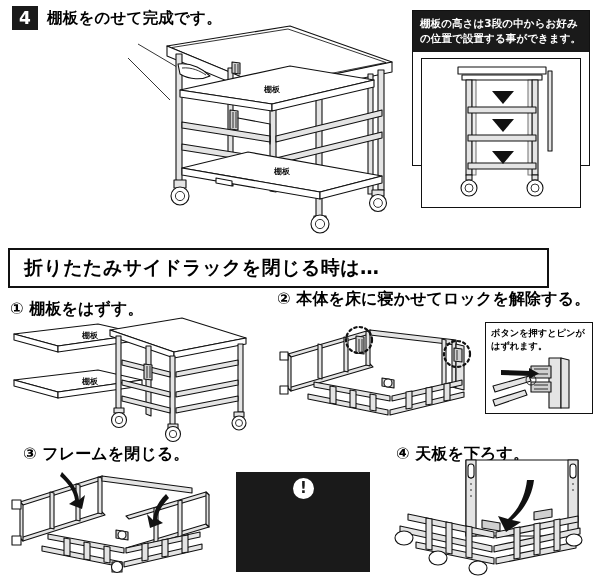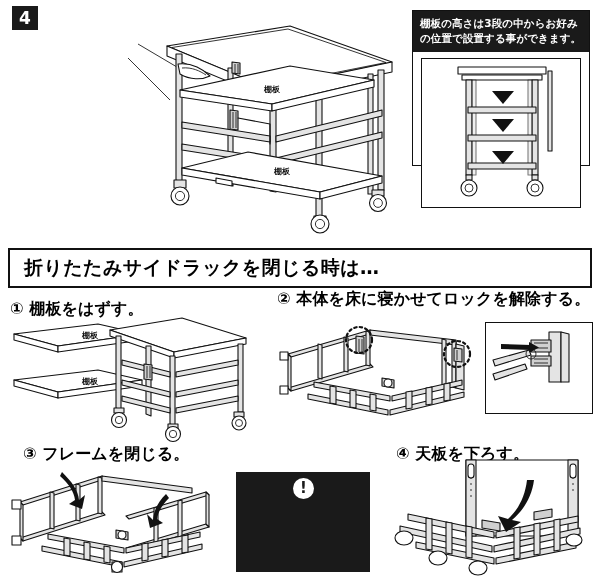--- a/index.html
+++ b/index.html
@@ -63,21 +63,21 @@
     margin: 6px 8px 0 8px;
     height: 150px;
     border: 1px solid #111;
     background: #fff;
     box-sizing: border-box;
   }
 
   
   #section-title-bar {
     left: 8px; top: 248px;
-    width: 584px; height: 40px;
+    width: 541px; height: 40px;
     border: 2px solid #111;
     box-sizing: border-box;
     display: flex;
     align-items: center;
     padding-left: 14px;
     background: #fff;
   }
   #section-title-bar .txt {
     font-size: 19px;
     font-weight: bold;
@@ -163,20 +163,21 @@
     font-family: "DejaVu Sans", "Liberation Sans", sans-serif;
     font-size: 8px; fill: #111; font-weight: bold;
   }
   .arrow-solid { fill: #111; stroke: none; }
 </style>
 </head>
 <body>
 
 <div class="abs" id="step4-header">
   <div class="step-badge">4</div>
+  <div class="step-title">棚板をのせて完成です。</div>
 </div>
 
 <div class="abs" id="fig-main">
   <svg width="292" height="216" viewBox="0 0 292 216">
 
     <path class="thin" d="M18 26 L62 52"></path>
     <path class="thin" d="M8 40 L50 82"></path>
 
     <path class="lnf" d="M47 28 L170 8 L272 44 L148 70 Z"></path>
     <path class="lnf" d="M47 28 L47 38 L148 80 L148 70 Z"></path>
@@ -362,20 +363,21 @@
     <path class="thin" d="M81 23 L81 36 M84 23 L84 36"></path>
     <path class="lnd" d="M176 32 L184 33 L184 46 L176 45 Z"></path>
     <path class="thin" d="M179 34 L179 44"></path>
 
     <circle class="dashring" cx="81" cy="24" r="13"></circle>
     <circle class="dashring" cx="179" cy="38" r="13"></circle>
   </svg>
 </div>
 
 <div class="abs" id="pin-callout">
+  <div id="pin-callout-text">ボタンを押すとピンがはずれます。</div>
   <div id="pin-callout-figure">
     <svg width="98" height="54" viewBox="0 0 98 54">
 
       <path class="lng" d="M58 2 L70 2 L70 52 L58 52 Z"></path>
       <path class="lng" d="M70 2 L78 4 L78 52 L70 52 Z"></path>
 
       <path class="lnd" d="M40 10 L60 10 L60 22 L40 22 Z"></path>
       <path class="lnd" d="M40 26 L60 26 L60 36 L40 36 Z"></path>
       <path class="thin" d="M43 13 L57 13 M43 18 L57 18 M43 29 L57 29 M43 33 L57 33"></path>
 

